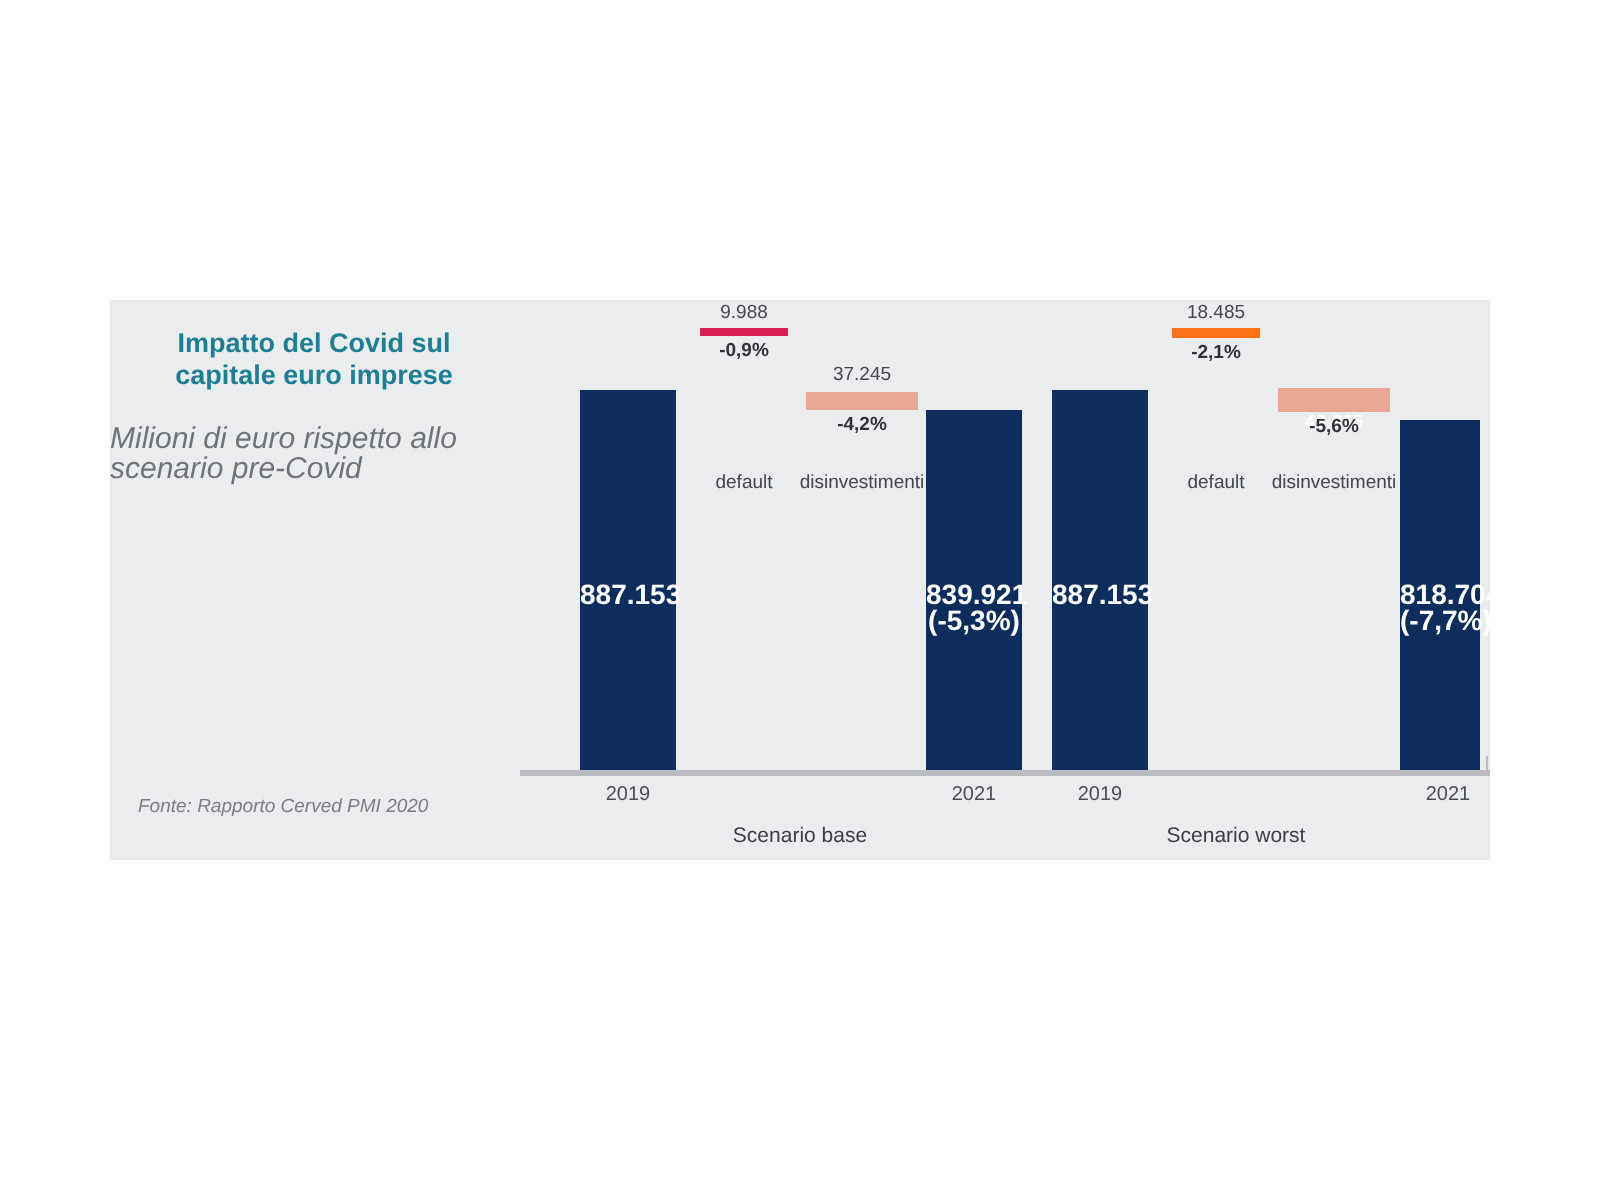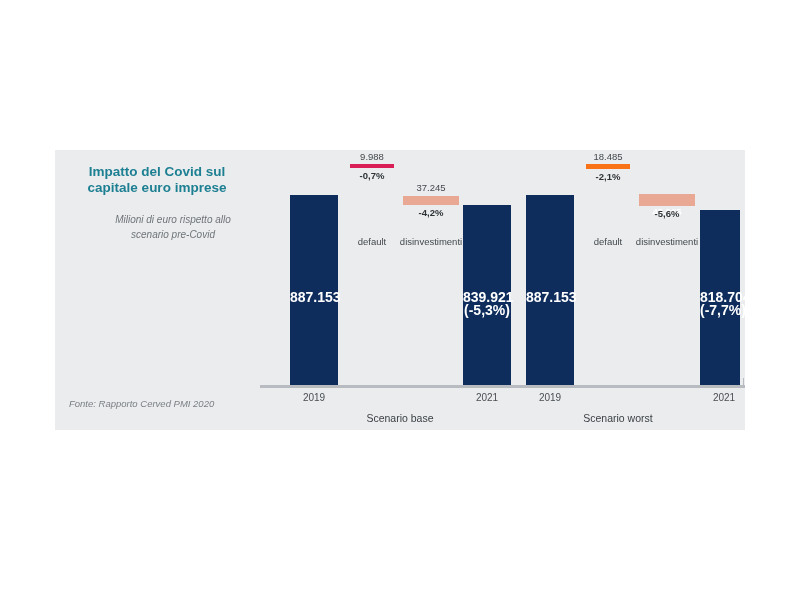--- a/index.html
+++ b/index.html
@@ -40,25 +40,25 @@
     width: 188px;
     text-align: center;
     font-size: 13.5px;
     font-weight: bold;
     line-height: 16px;
     color: #1d7f92;
     white-space: pre-line;
   }
   #chart-subtitle {
     position: absolute;
-    left: 24px;
+    left: 0;
     top: 62px;
     width: 188px;
-    text-align: center;
-    font-size: 10px;
+    text-align: left;
+    font-size: 15px;
     font-style: italic;
     line-height: 15px;
     color: #6f7478;
     white-space: pre-line;
   }
   #chart-source {
     position: absolute;
     left: 14px;
     top: 248px;
     font-size: 9.5px;
@@ -187,21 +187,21 @@
 
     <div class="axis-tick" style="left:239px;"></div>
     <div class="axis-tick" style="left:483px;"></div>
 
     <div class="bar" style="left:30px; width:48px; height:190px;">
       <div class="bar-value" style="top:96px;">887.153</div>
     </div>
 
     <div class="delta-bar" style="left:90px; top:14px; width:44px; height:4px; background:#da1f57;">
       <div class="delta-value" style="top:-13px;">9.988</div>
-      <div class="delta-pct" style="top:6px;">-0,7%</div>
+      <div class="delta-pct" style="top:6px;">-0,9%</div>
       <div class="delta-name">default</div>
     </div>
 
     <div class="delta-bar" style="left:143px; top:46px; width:56px; height:9px; background:#e8a894;">
       <div class="delta-value" style="top:-14px;text-align:center;">37.245</div>
       <div class="delta-pct" style="top:11px;">-4,2%</div>
       <div class="delta-name" style="top:40px;">disinvestimenti</div>
     </div>
 
     <div class="bar" style="left:203px; width:48px; height:180px;">

